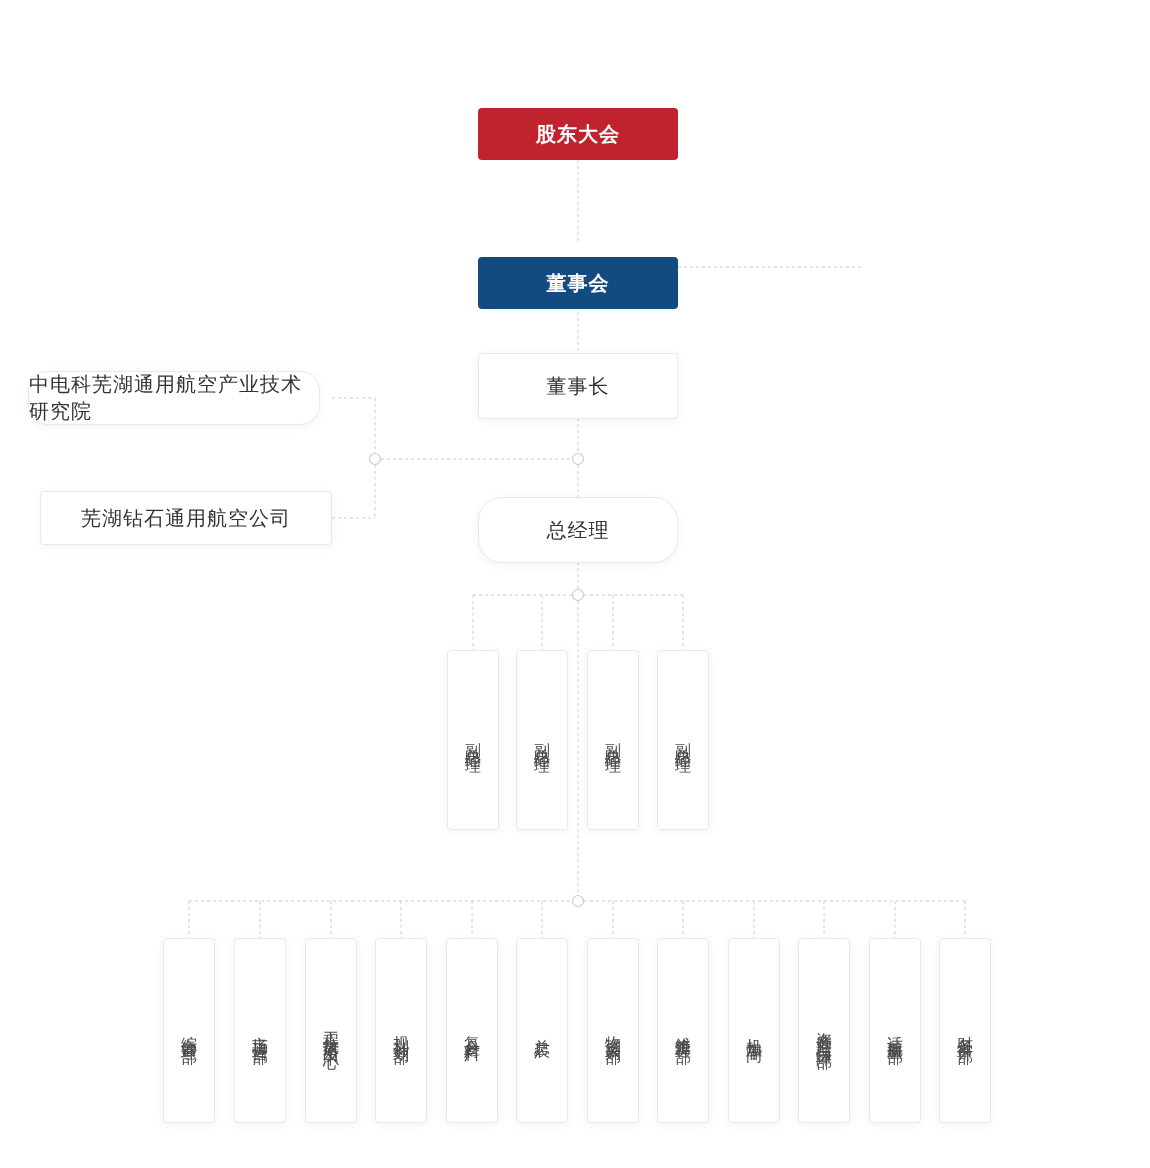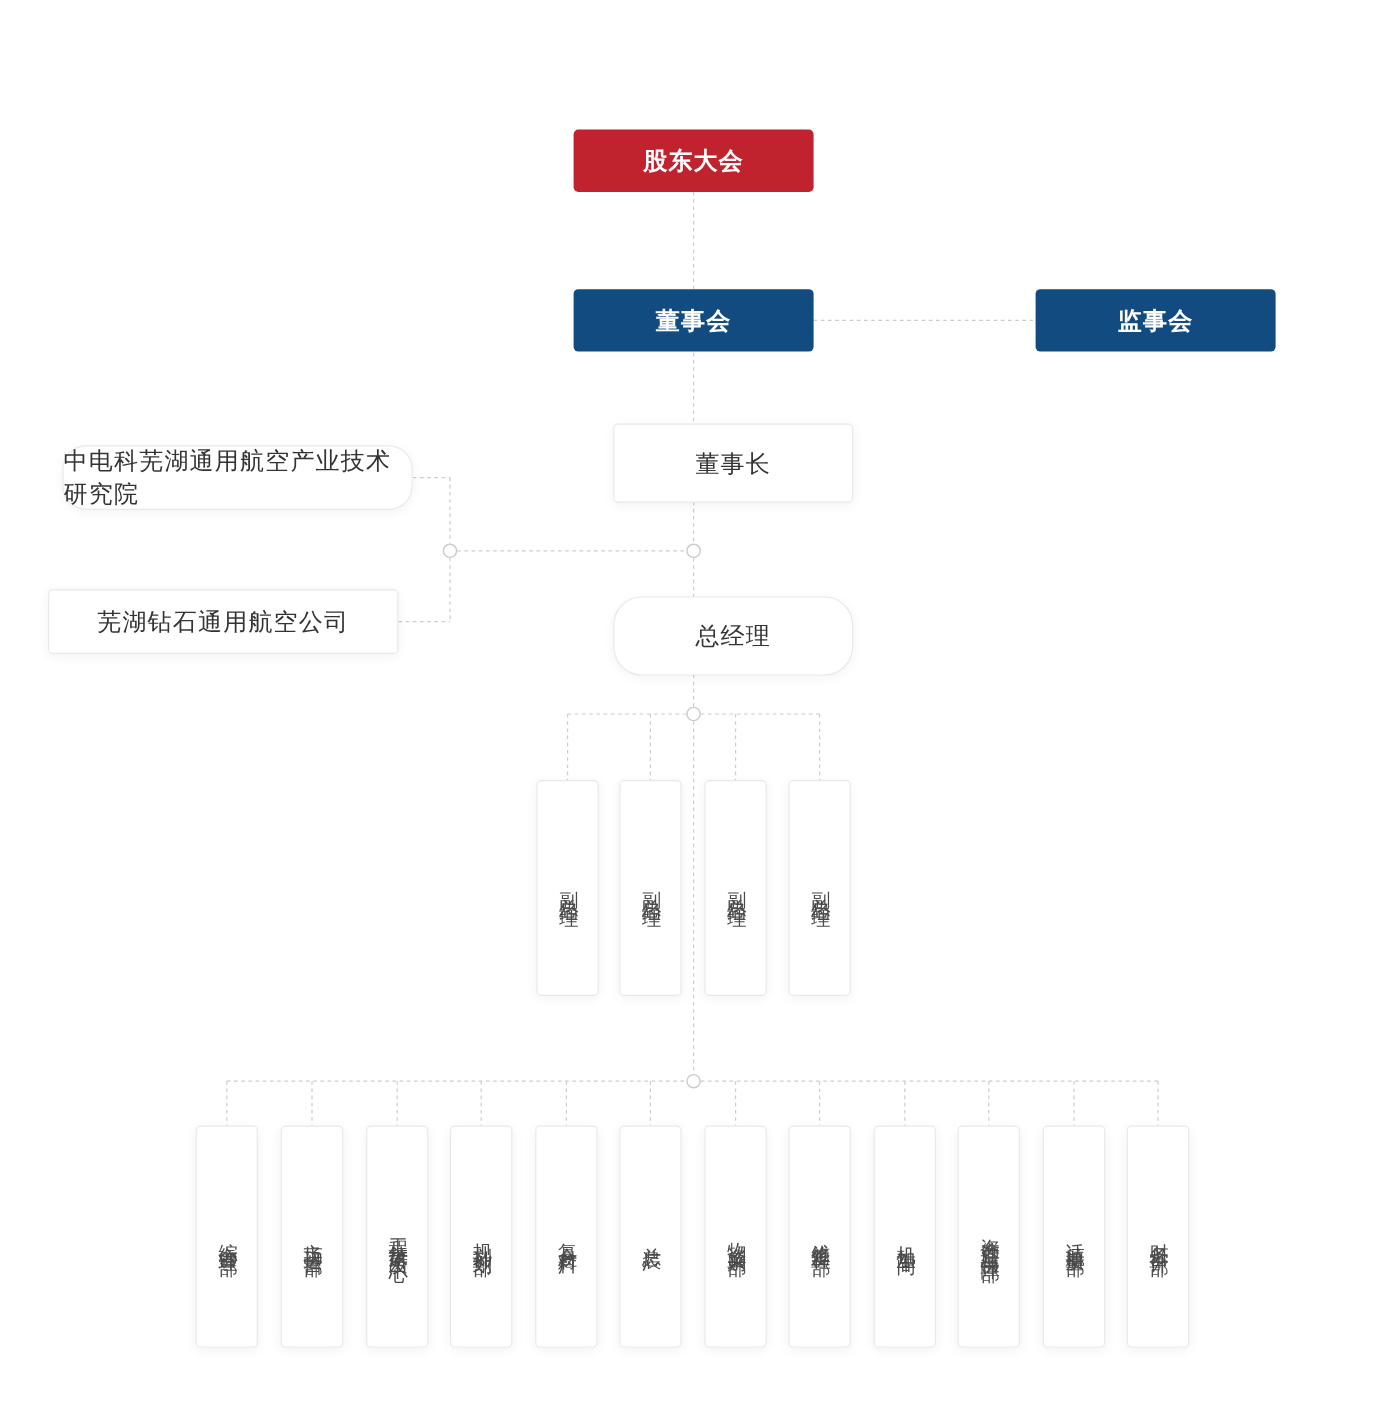--- a/index.html
+++ b/index.html
@@ -13,27 +13,27 @@
   html,body{margin:0;padding:0;background:#ffffff;}
   body{font-family:"Liberation Sans","DejaVu Sans",sans-serif;}
   .canvas{position:relative;width:1150px;height:1168px;background:#ffffff;overflow:hidden;}
   svg.lines{position:absolute;left:0;top:0;z-index:1;}
   .box{
     position:absolute;z-index:2;display:flex;align-items:center;justify-content:center;
     border-radius:4px;box-sizing:border-box;font-size:20px;letter-spacing:1px;
   }
   .box.solid{color:#ffffff;font-weight:600;width:200px;height:52px;}
   .box.red{background:var(--red);}
-  .box.navy{background:var(--navy);}
+  .box.navy{background:var(--navy);margin-top:16px;}
   .box.white{
     background:#ffffff;border:1px solid var(--box-border);color:var(--text-dark);
     font-weight:500;box-shadow:0 2px 10px rgba(0,0,0,0.05);
   }
   .box.wide{width:292px;height:54px;}
-  .box.mid{width:200px;height:66px;margin-left:33px;}
+  .box.mid{width:200px;height:66px;}
   .vbox{
     position:absolute;z-index:2;width:52px;display:flex;align-items:center;justify-content:center;
     background:#ffffff;border:1px solid var(--box-border);border-radius:4px;box-sizing:border-box;
     box-shadow:0 2px 10px rgba(0,0,0,0.05);
   }
   .vtext{
     writing-mode:vertical-rl;text-orientation:mixed;
     font-size:16px;color:var(--text-vertical);letter-spacing:3px;line-height:24px;
   }
   .vbox.deputy .vtext{letter-spacing:5px;}
@@ -89,25 +89,24 @@
     <g fill="#ffffff" stroke="#cccccc" stroke-width="1.2">
       <circle cx="375" cy="459" r="5.5"></circle>
       <circle cx="578" cy="459" r="5.5"></circle>
       <circle cx="578" cy="595" r="5.5"></circle>
       <circle cx="578" cy="901" r="5.5"></circle>
     </g>
   </svg>
 
   <div class="box solid red" style="left:478px;top:108px;">股东大会</div>
   <div class="box solid navy" style="left:478px;top:241px;">董事会</div>
-  <div class="box solid navy" style="left:863px;top:241px;">监事会</div>
   <div class="box white mid" style="left:478px;top:353px;">董事长</div>
   <div class="box white mid" style="left:478px;top:497px;border-radius:24px;">总经理</div>
 
-  <div class="box white wide" style="left:52px;top:371px;border-radius:20px;">中电科芜湖通用航空产业技术研究院</div>
+  <div class="box white wide" style="left:28px;top:371px;border-radius:20px;">中电科芜湖通用航空产业技术研究院</div>
   <div class="box white wide" style="left:40px;top:491px;font-family:Liberation Mono, monospace;">芜湖钻石通用航空公司</div>
 
   <div class="vbox deputy" style="left:447px;top:650px;height:180px;">
       <span class="vtext">副总经理</span>
     </div>
   <div class="vbox deputy" style="left:516px;top:650px;height:180px;">
       <span class="vtext">副总经理</span>
     </div>
   <div class="vbox deputy" style="left:587px;top:650px;height:180px;">
       <span class="vtext">副总经理</span>

